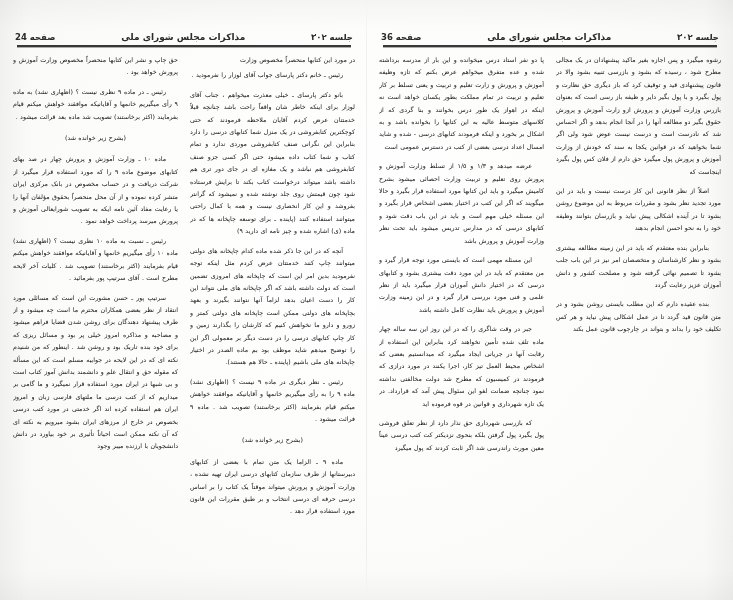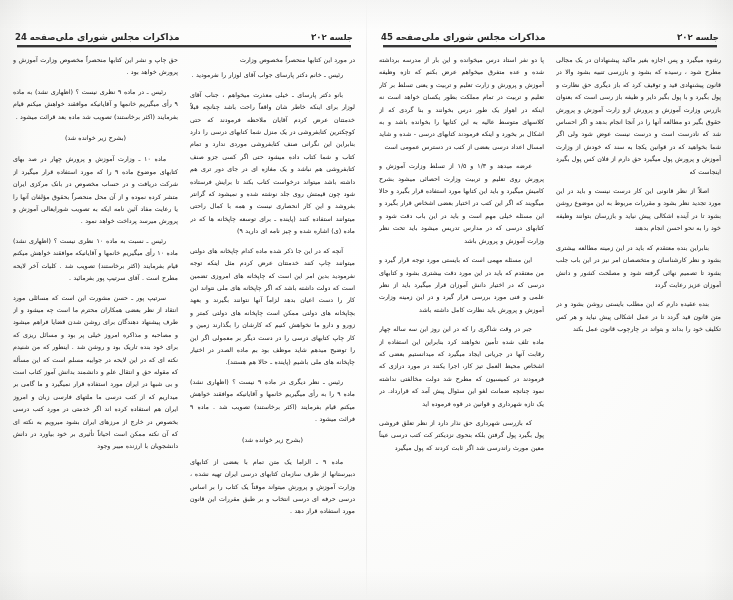--- a/index.html
+++ b/index.html
@@ -82,21 +82,21 @@
     letter-spacing: .2px;
   }
   .rh-side {
     white-space: nowrap;
     flex: 0 0 auto;
     filter: blur(.18px);
   }
   .rh-center {
     white-space: nowrap;
     flex: 1 1 auto;
-    text-align: left;
+    text-align: center;
     font-size: 9px;
     filter: blur(.18px);
   }
   .head-rule {
     position: absolute;
     top: 45px;
     left: 16px;
     right: 16px;
     height: 2px;
     background: #1d1d1d;
@@ -158,21 +158,21 @@
 
 <div class="spread">
 
   <div class="gutter"></div>
 
   <div class="page page-right">
 
     <div class="running-head">
       <div class="rh-side">جلسه ۳۰۲</div>
       <div class="rh-center">مذاکرات مجلس شورای ملی</div>
-      <div class="rh-side">صفحه 45</div>
+      <div class="rh-side">صفحه 36</div>
     </div>
 
     <div class="head-rule"></div>
 
     <div class="columns">
 
       <div class="col">
         <p class="para">رشوه میگیرد و پس اجازه بغیر ماکید پیشنهادان در یک مجالی مطرح شود ، رسیده که بشود و بازرسی تنبیه بشود والا در قانون پیشنهادی قید و توقیف کرد که باز دیگری حق نظارت و پول بگیرد و با پول بگیر دایر و ظیفه باز رسی است که بعنوان بازرس وزارت آموزش و پرورش ازو زارت آموزش و پرورش حقوق بگیر دو مطالعه آنها را در آنجا انجام بدهد و اگر احساس شد که نادرست است و درست نیست عوض شود ولی اگر شما بخواهید که در قوانین یکجا به سند که خودش از وزارت آموزش و پرورش پول میگیرد حق دارم از فلان کس پول بگیرد اینجاست که</p>
         <p class="para indent">اصلاً از نظر قانونی این کار درست نیست و باید در این مورد تجدید نظر بشود و مقررات مربوط به این موضوع روشن بشود تا در آینده اشکالی پیش نیاید و بازرسان بتوانند وظیفه خود را به نحو احسن انجام بدهند</p>
         <p class="para indent">بنابراین بنده معتقدم که باید در این زمینه مطالعه بیشتری بشود و نظر کارشناسان و متخصصان امر نیز در این باب جلب بشود تا تصمیم نهائی گرفته شود و مصلحت کشور و دانش آموزان عزیز رعایت گردد</p>

